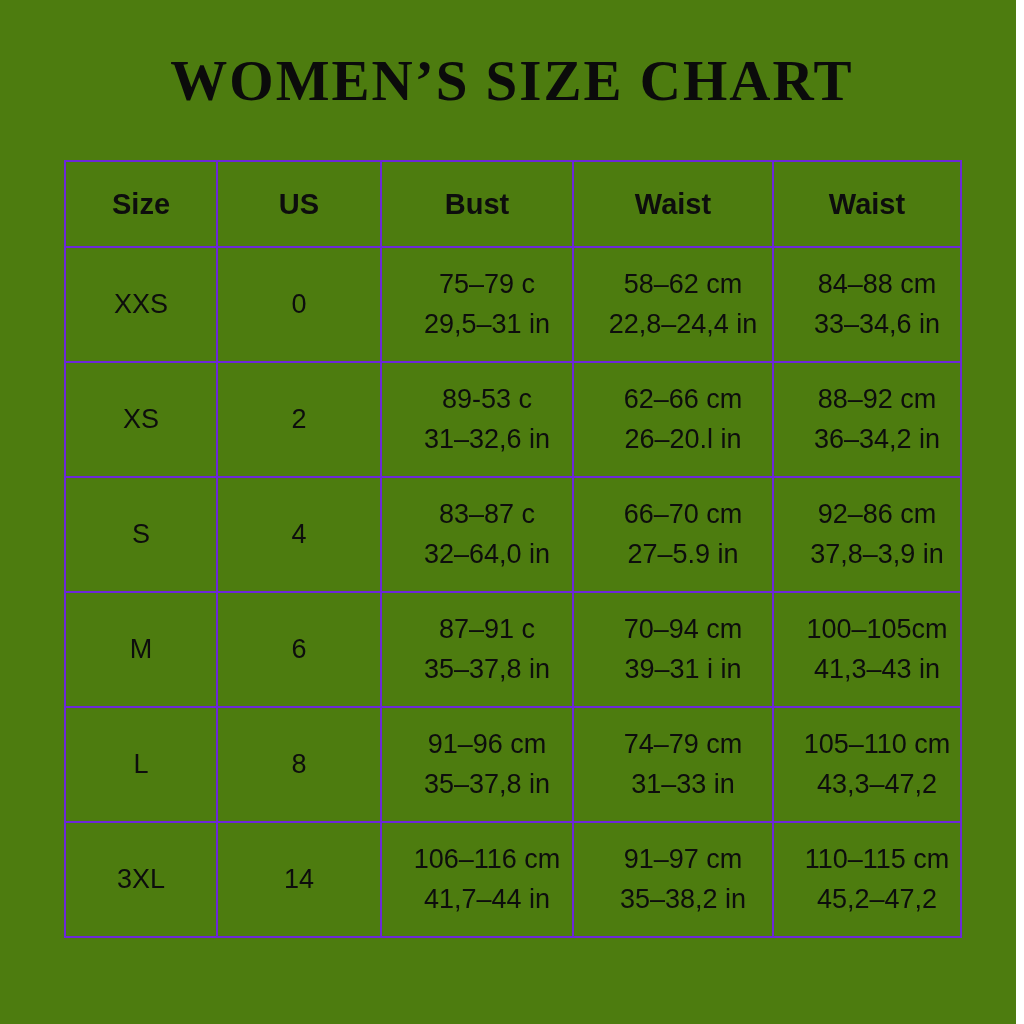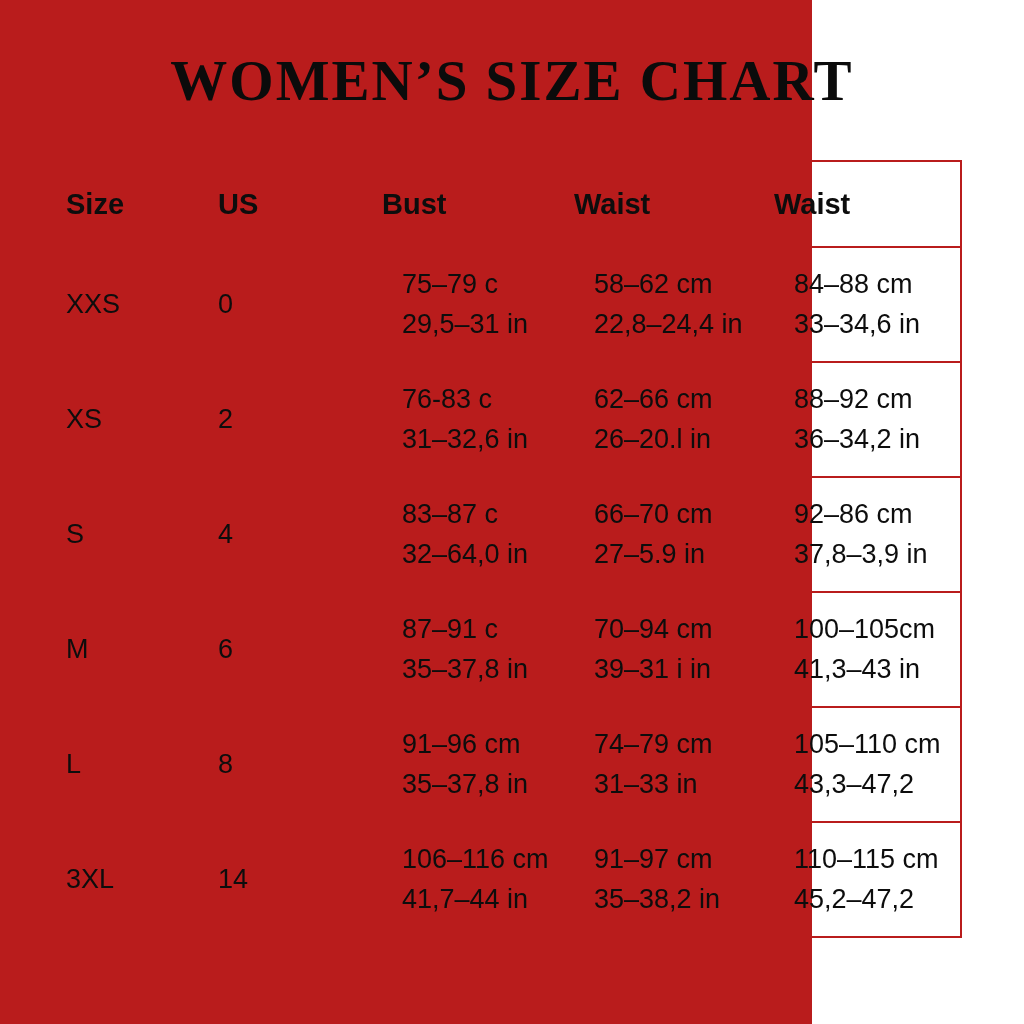--- a/index.html
+++ b/index.html
@@ -9,23 +9,23 @@
     height: 1024px;
     background: #ffffff;
     overflow: hidden;
   }
   body {
     font-family: "Liberation Sans", sans-serif;
     color: #111111;
   }
   .page {
     position: relative;
-    width: 812px;
+    width: 1016px;
     height: 1024px;
-    background: #b91c1c;
+    background: #4d7c0f;
   }
   .chart-title {
     position: absolute;
     top: 48px;
     left: 0;
     width: 1024px;
     text-align: center;
     font-family: "Liberation Serif", serif;
     font-size: 57px;
     font-weight: 700;
@@ -45,22 +45,22 @@
     table-layout: fixed;
   }
   table.size-table col.c-size { width: 152px; }
   table.size-table col.c-us   { width: 164px; }
   table.size-table col.c-bust { width: 192px; }
   table.size-table col.c-waist{ width: 200px; }
   table.size-table col.c-hips { width: 188px; }
 
   table.size-table th,
   table.size-table td {
-    border: 2px solid #b91c1c;
-    text-align: left;
+    border: 2px solid #6d28d9;
+    text-align: center;
     vertical-align: middle;
     padding: 0;
   }
   table.size-table th {
     height: 84px;
     font-size: 29px;
     font-weight: 700;
     color: #0d0d0d;
   }
   table.size-table td {
@@ -121,21 +121,21 @@
           <td>
             <span class="meas cm">84–88 cm</span>
             <span class="meas in">33–34,6 in</span>
           </td>
         </tr>
 
         <tr>
           <td class="sizecell">XS</td>
           <td class="uscell">2</td>
           <td>
-            <span class="meas cm">76-83 c</span>
+            <span class="meas cm">89-53 c</span>
             <span class="meas in">31–32,6 in</span>
           </td>
           <td>
             <span class="meas cm">62–66 cm</span>
             <span class="meas in">26–20.l in</span>
           </td>
           <td>
             <span class="meas cm">88–92 cm</span>
             <span class="meas in">36–34,2 in</span>
           </td>

